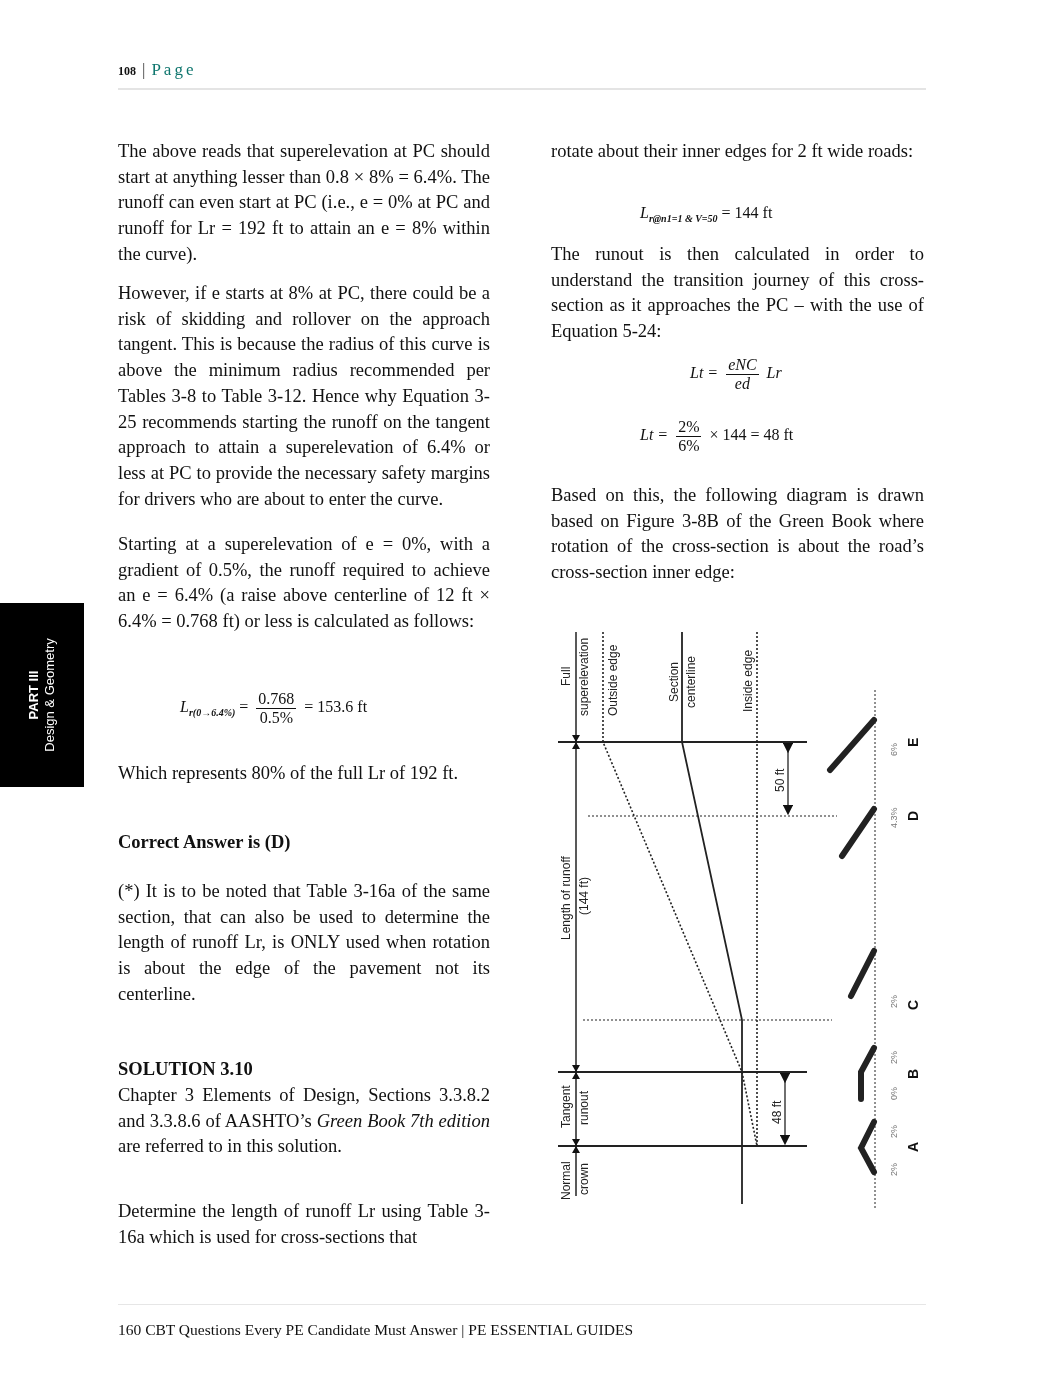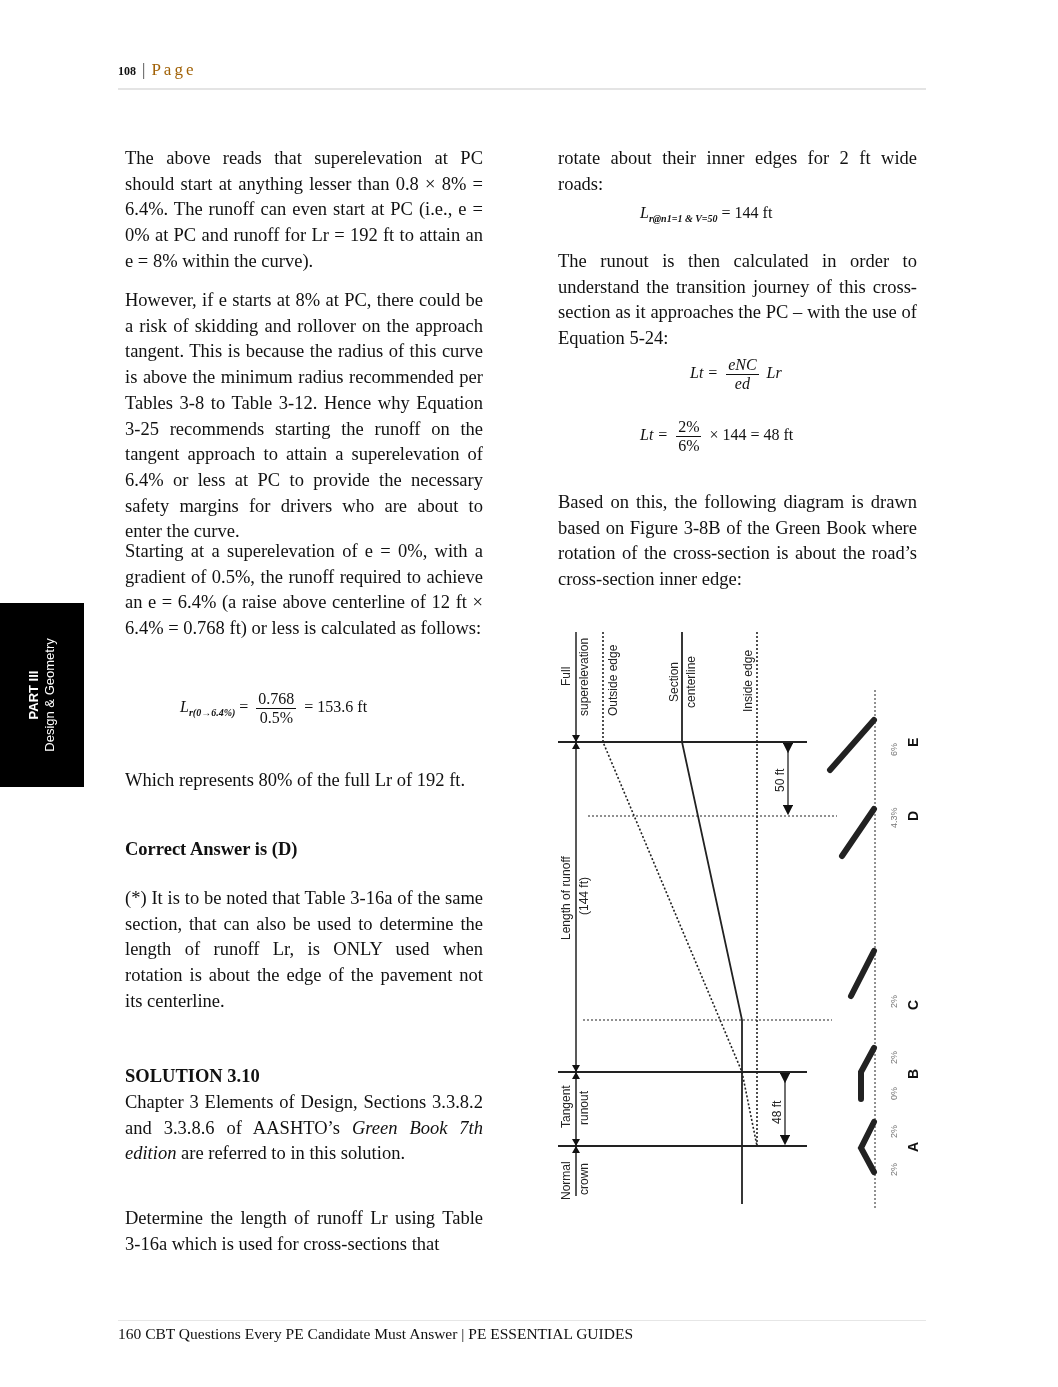--- a/index.html
+++ b/index.html
@@ -2,39 +2,39 @@
 <html><head>
 <meta charset="utf-8">
 <style>
   html, body { margin: 0; padding: 0; background: #ffffff; }
   body { width: 1058px; height: 1387px; position: relative; overflow: hidden;
          font-family: "Liberation Serif", "DejaVu Serif", serif; color: #111; }
   .header { position: absolute; left: 118px; top: 60px; width: 808px; height: 28px;
             border-bottom: 2px solid #e4e4e4; }
   .header .num { font-weight: bold; font-size: 12px; }
   .header .sep { font-size: 17px; color: #444; margin: 0 2px; }
-  .header .pg { font-size: 17px; color: #a16207; letter-spacing: 3px; }
+  .header .pg { font-size: 17px; color: #0f766e; letter-spacing: 3px; }
   .sidetab { position: absolute; left: 0; top: 603px; width: 84px; height: 184px; background: #000;
              color: #fff; font-family: "Liberation Sans", "DejaVu Sans", sans-serif; }
   .sidetab .inner { position: absolute; left: 42px; top: 92px; transform: translate(-50%,-50%) rotate(-90deg);
                     text-align: center; white-space: nowrap; font-size: 13px; line-height: 16px; }
   .sidetab .part { font-weight: bold; display: block; }
   .col { position: absolute; font-size: 18.5px; line-height: 25.7px; }
-  .col p { margin: 7px; text-align: justify; }
+  .col p { margin: 0; text-align: justify; }
   .left { left: 118px; width: 372px; }
   .right { left: 551px; width: 373px; }
   .eq { position: absolute; font-family: Liberation Serif, serif; font-size: 16px; white-space: nowrap; }
   .it { font-style: italic; }
   .frac { display: inline-block; vertical-align: middle; text-align: center; margin: 0 4px; }
   .frac .n { display: block; border-bottom: 1px solid #111; padding: 0 2px; }
   .frac .d { display: block; padding: 0 2px; }
   .sub { font-size: 10px; vertical-align: -4px; font-style: italic; font-weight: bold; }
   .bold { font-weight: bold; }
   .footer { position: absolute; left: 118px; top: 1304px; width: 808px; border-top: 1px solid #e6e6e6;
-            padding-top: 4px; font-size: 15.5px; margin-top: 16px; }
+            padding-top: 16px; font-size: 15.5px; }
   svg text { font-family: "Liberation Sans", "DejaVu Sans", sans-serif; }
 </style>
 </head>
 <body>
 
 <div class="header">
   <span class="num">108</span>
   <span class="sep">|</span>
   <span class="pg">Page</span>
 </div>

